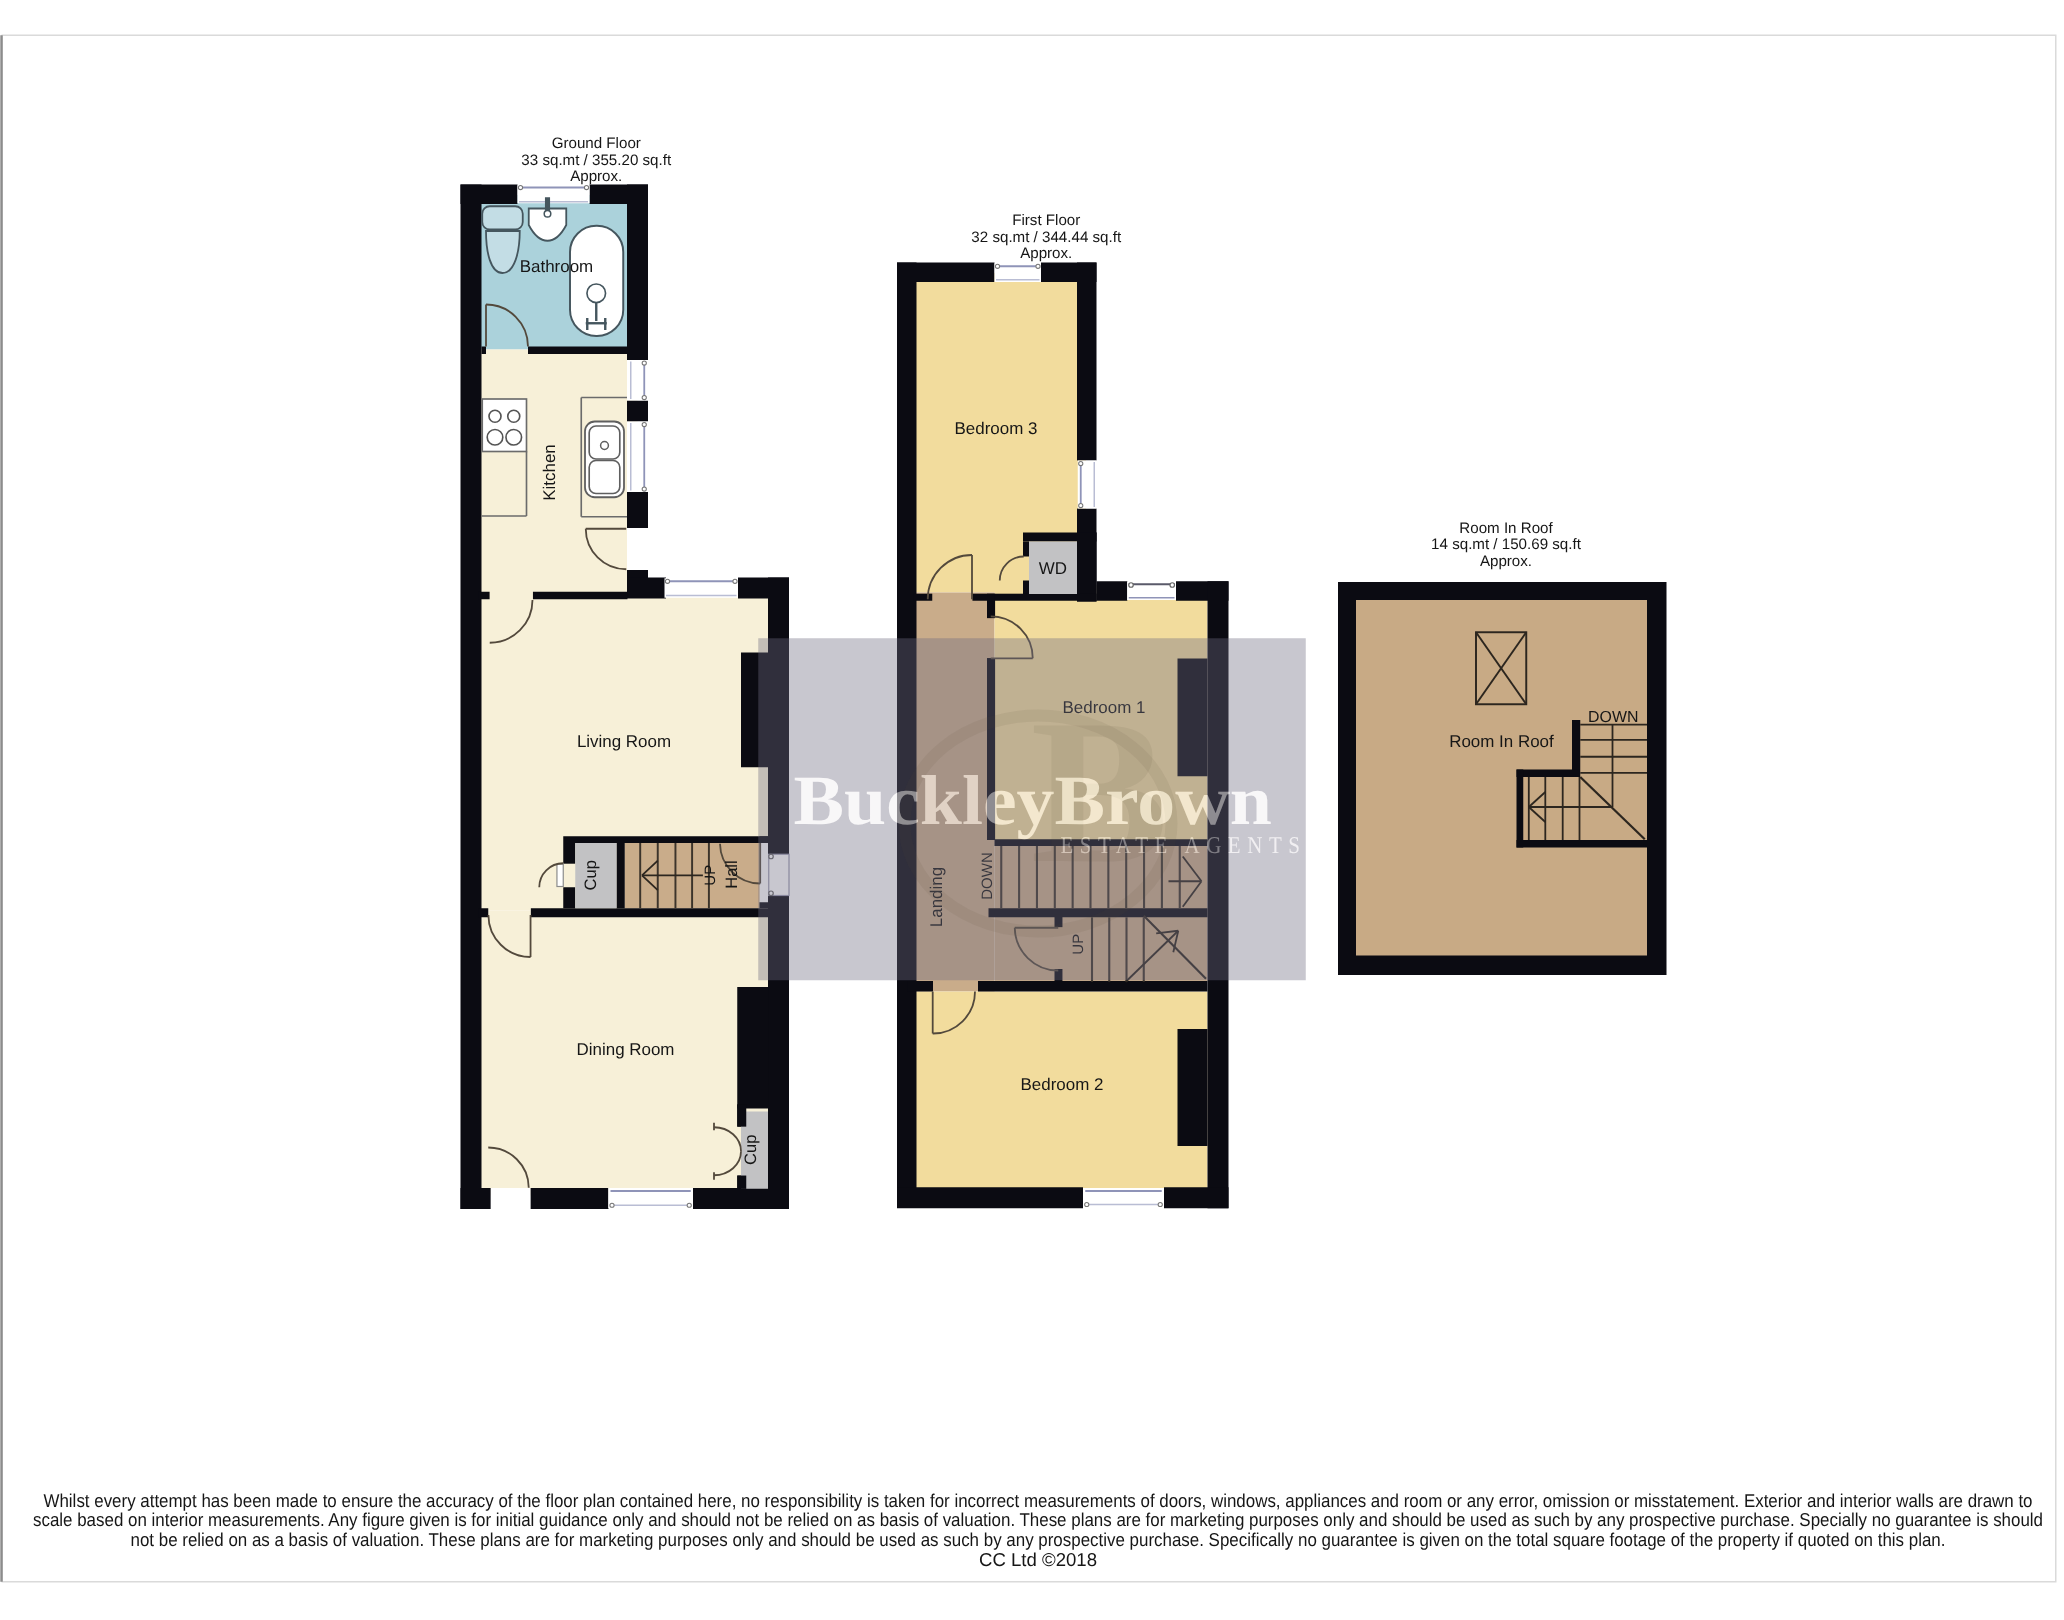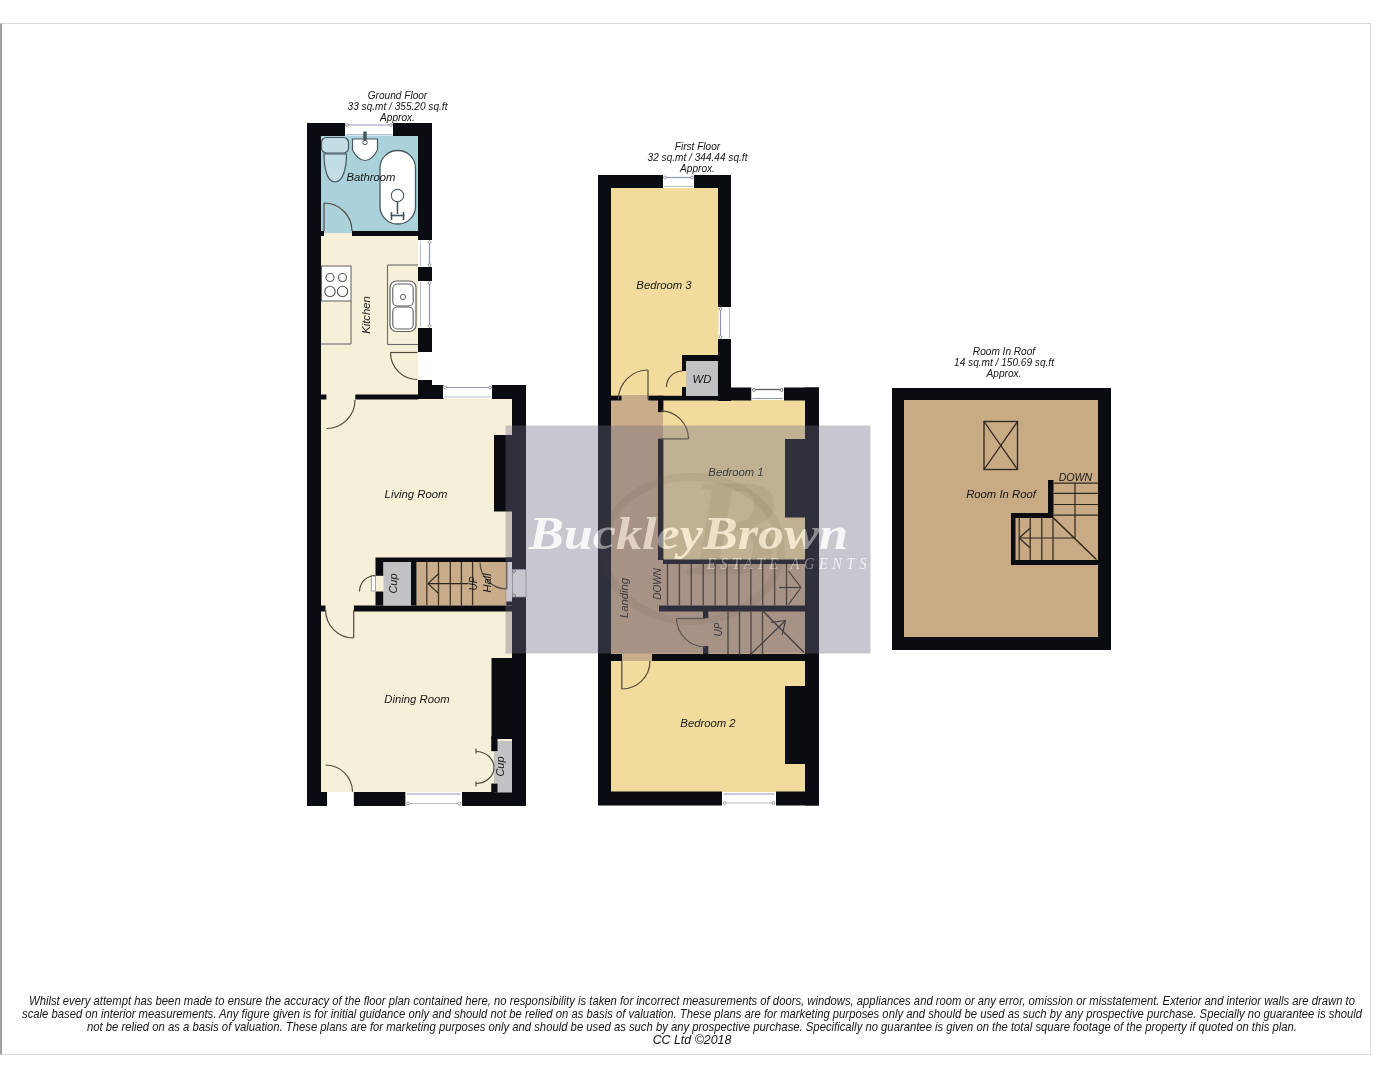--- a/index.html
+++ b/index.html
@@ -1,17 +1,17 @@
 <!DOCTYPE html>
 <html><head>
 <meta charset="utf-8">
 <style>
   html,body{margin:0;padding:0;background:#ffffff;}
   #page{position:relative;width:1376px;height:1080px;background:#15803d;overflow:hidden;
-        font-family:"Liberation Sans", sans-serif;font-style:italic;}
+        font-family:"Liberation Sans", sans-serif;}
   svg{position:absolute;left:0;top:0;}
   .lbl{font-family:"Liberation Sans",sans-serif;fill:#161616;}
 </style>
 </head>
 <body>
 <div id="page">
 <svg width="1376" height="1080" viewBox="0 0 1376 1080">
 
   <rect x="0" y="0" width="1376" height="1080" fill="#ffffff"></rect>
 

